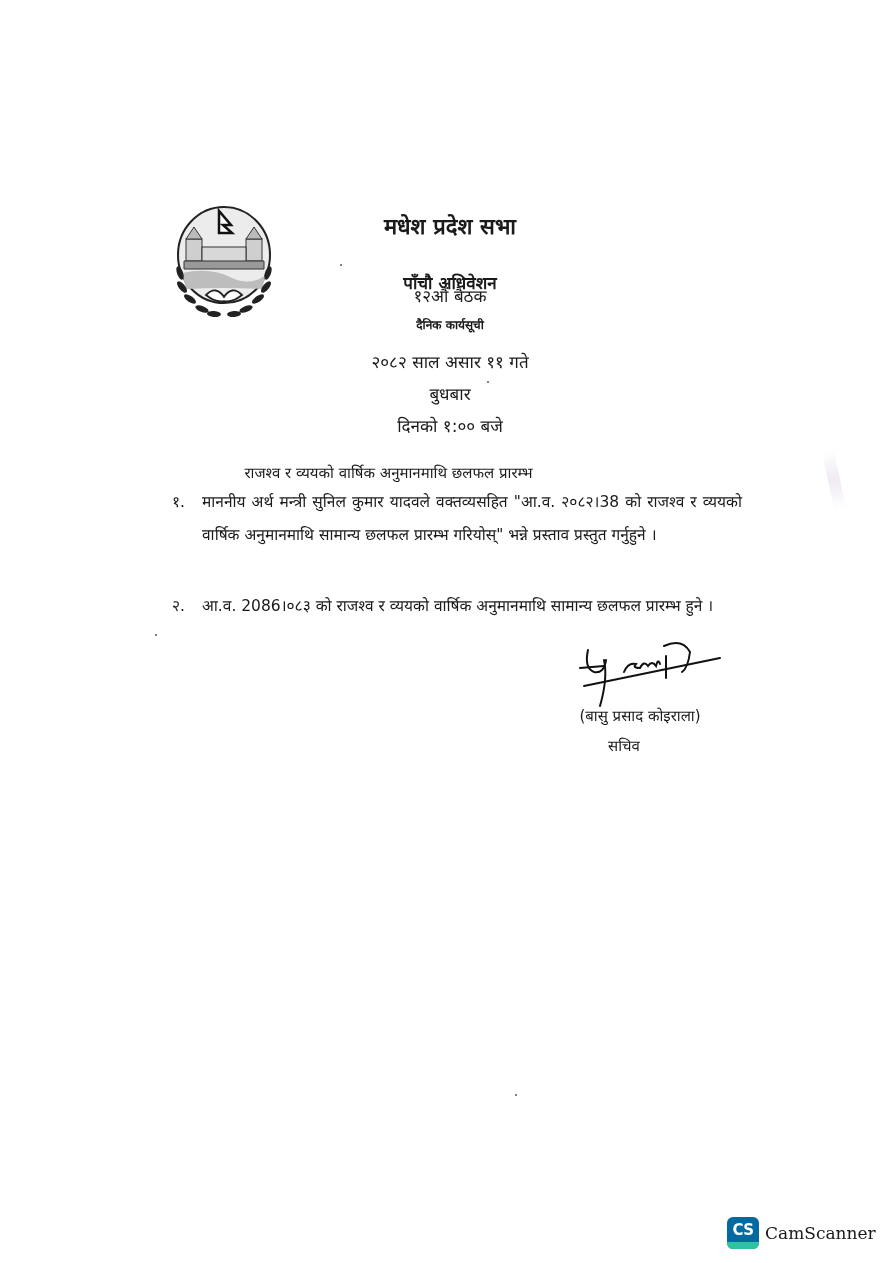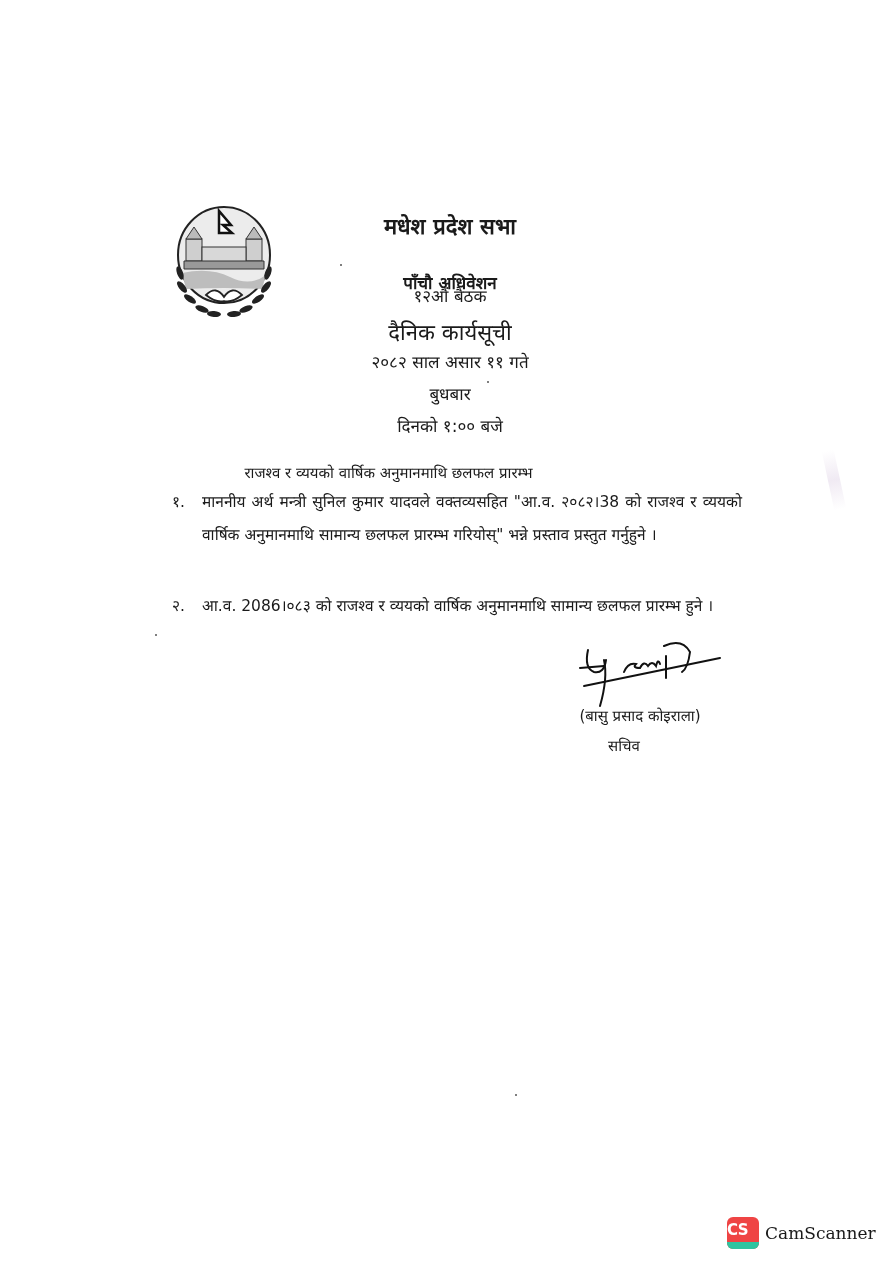--- a/index.html
+++ b/index.html
@@ -38,21 +38,21 @@
     .h-line {
       position: absolute;
       left: 0;
       width: 100%;
       text-align: center;
       white-space: nowrap;
     }
     .h-title { top: 210px; font-size: 22px; font-weight: bold; }
     .h-session { top: 252px; font-size: 17px; font-weight: bold; margin-top: 19px; }
     .h-meeting { top: 284px; font-size: 17px; }
-    .h-agenda { top: 316px; font-size: 22px; font-weight: normal; }
+    .h-agenda { top: 316px; font-size: 12px; font-weight: bold; }
     .h-date { top: 350px; font-size: 17px; }
     .h-day { top: 382px; font-size: 17px; }
     .h-time { top: 414px; font-size: 17px; }
 
     .section-heading {
       position: absolute;
       top: 462px;
       left: 0;
       width: 737px;
       text-align: center;
@@ -116,25 +116,26 @@
       left: 727px;
       top: 1217px;
       display: flex;
       align-items: center;
       gap: 6px;
     }
     .cs-badge {
       width: 32px;
       height: 32px;
       border-radius: 6px;
-      background: #ef4444;
+      background: #0369a1;
       position: relative;
       overflow: hidden;
       display: flex;
       align-items: center;
+      justify-content: center;
       color: #ffffff;
       font-weight: bold;
       font-size: 15px;
       font-family: "DejaVu Sans", sans-serif;
       letter-spacing: -0.5px;
     }
     .cs-badge::after {
       content: "";
       position: absolute;
       left: 0; bottom: 0;

